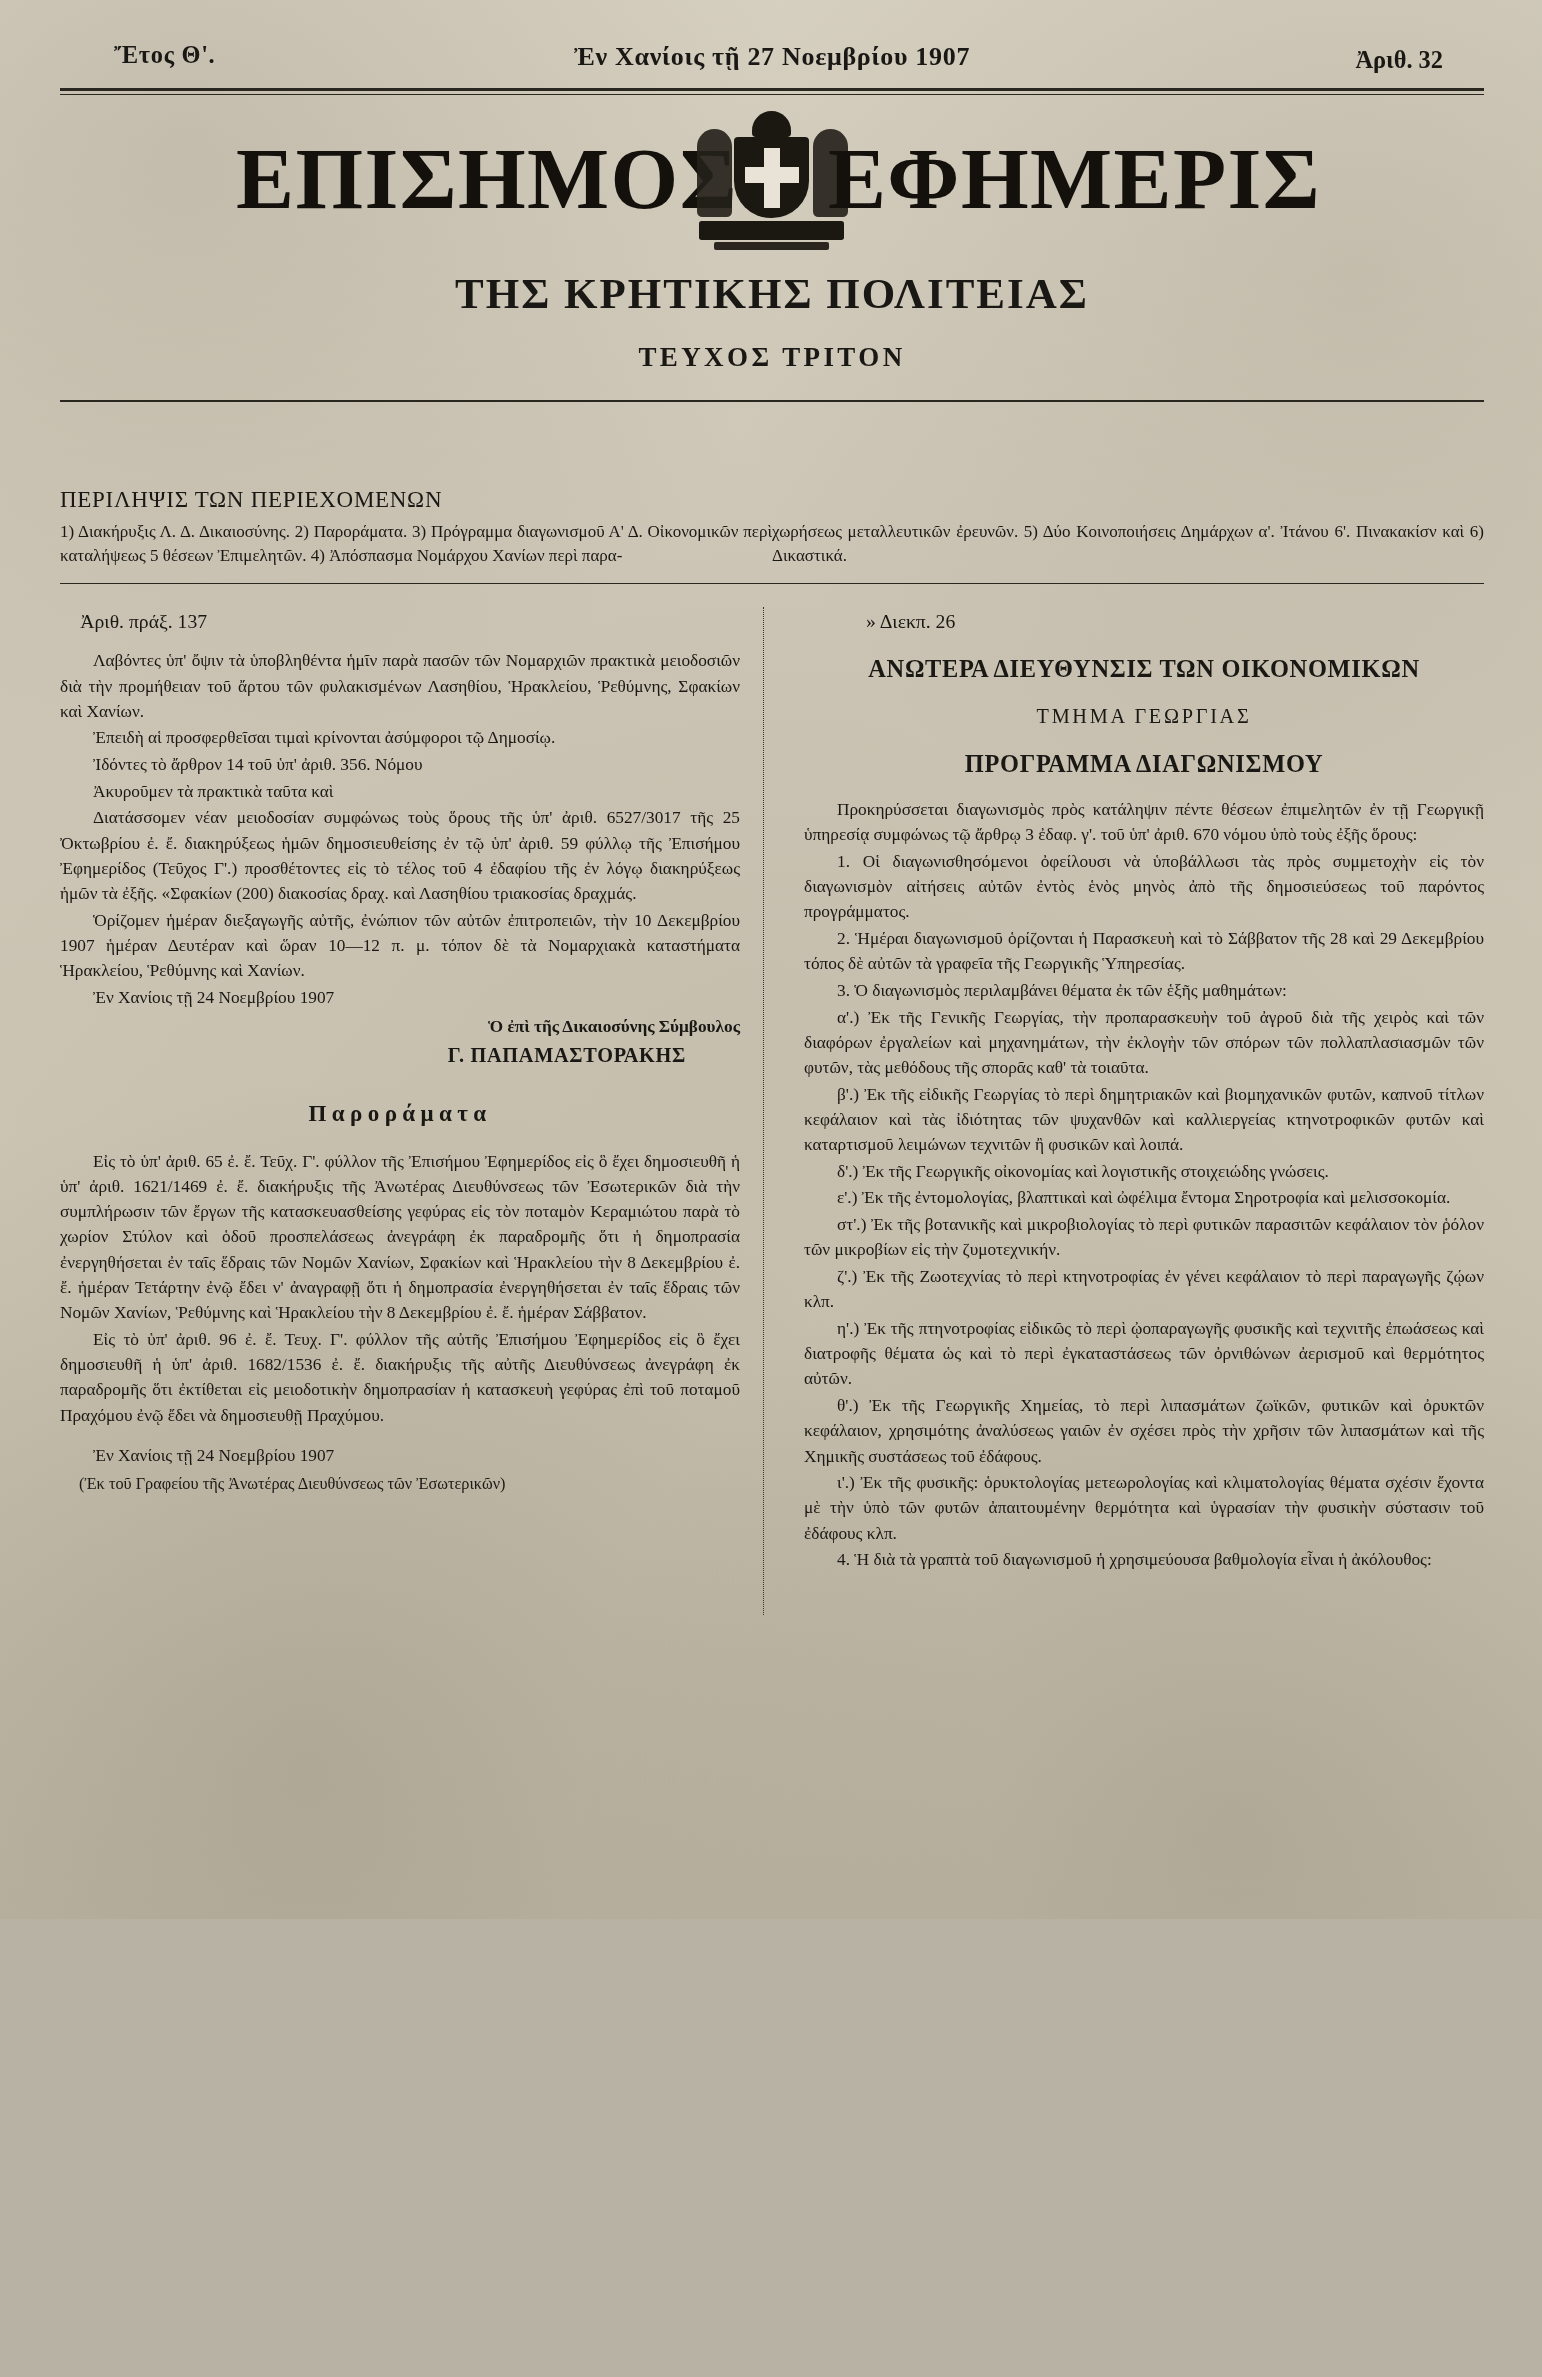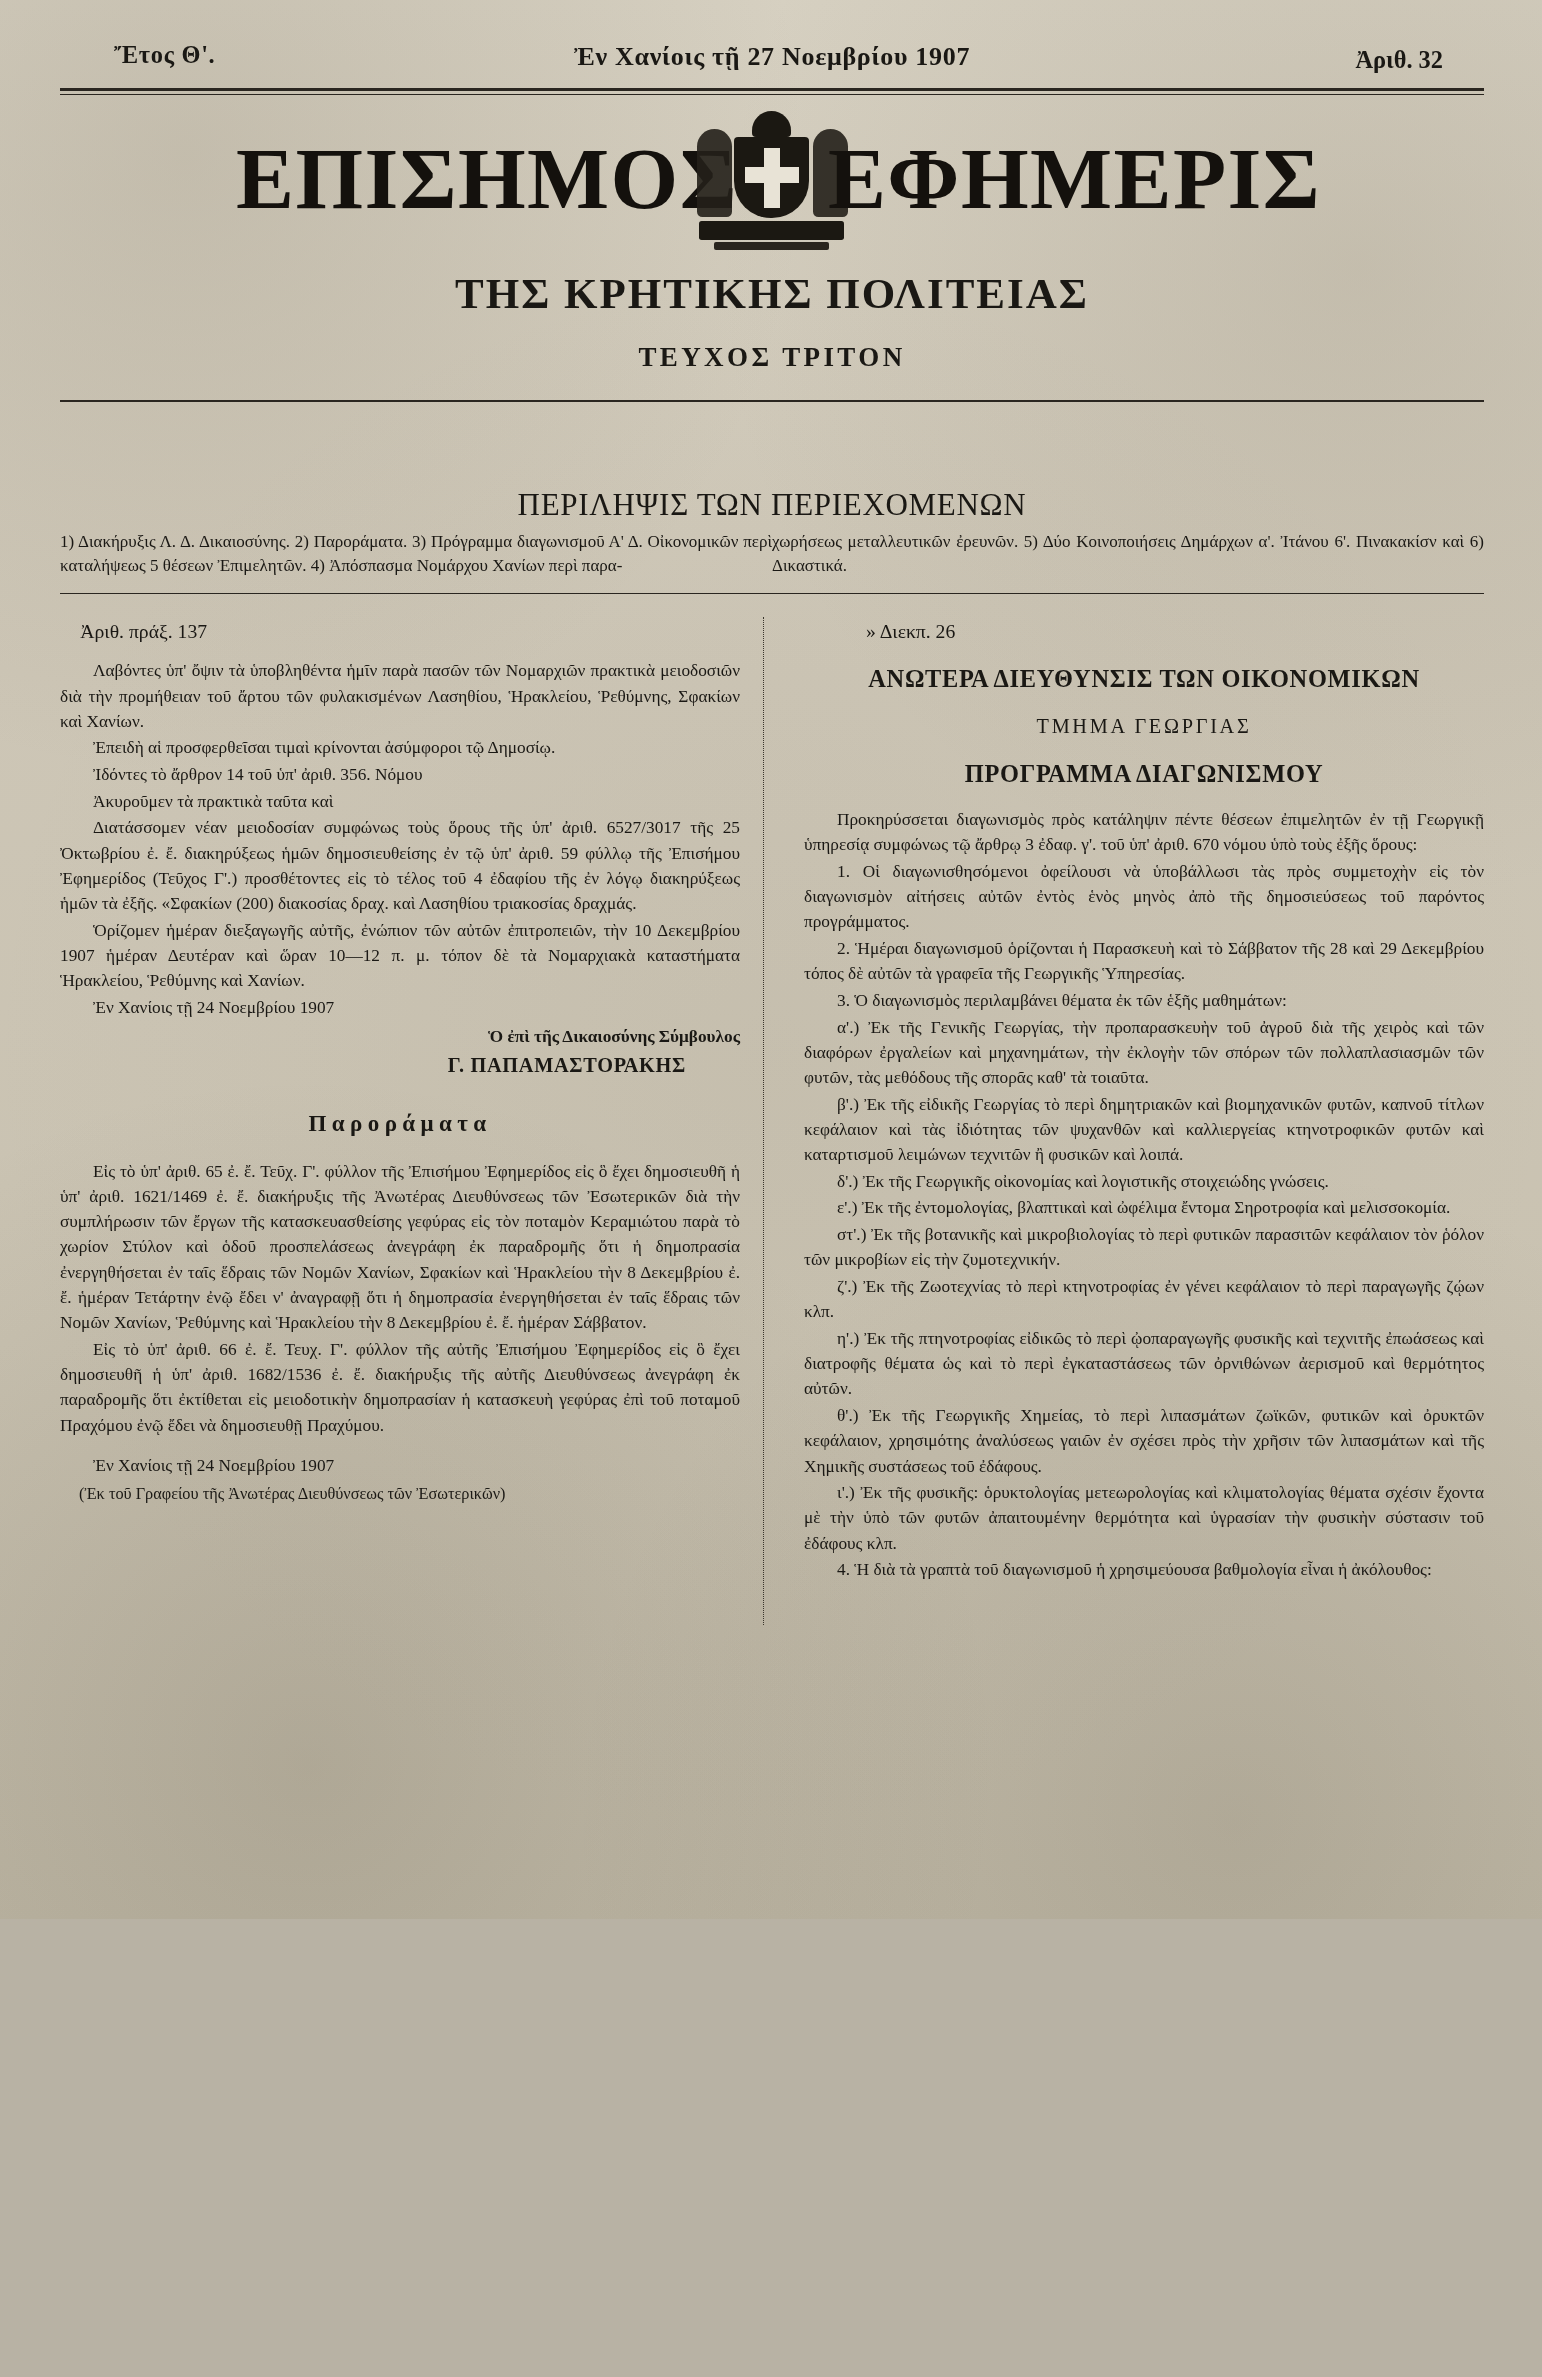--- a/index.html
+++ b/index.html
@@ -181,22 +181,22 @@
     margin-top: 24.4px;
   }
   .rule-thin {
     margin: 27px 0 0 0;
     border: 0;
     border-top: 2px solid #2a2620;
   }
 
   
   .contents-title {
-    text-align: center;
-    font-size: 31px;
+    text-align: left;
+    font-size: 23px;
     letter-spacing: 0.7px;
     margin: 12.2px 0 6.8px 0;
   }
   .contents-cols {
     display: flex;
     font-size: 17px;
     line-height: 1.42;
   }
   .contents-cols .c {
     flex: 1;
@@ -339,21 +339,21 @@
         <p class="body">Διατάσσομεν νέαν μειοδοσίαν συμφώνως τοὺς ὅρους τῆς ὑπ' ἀριθ. 6527/3017 τῆς 25 Ὀκτωβρίου ἐ. ἔ. διακηρύξεως ἡμῶν δημοσιευθείσης ἐν τῷ ὑπ' ἀριθ. 59 φύλλῳ τῆς Ἐπισήμου Ἐφημερίδος (Τεῦχος Γ'.) προσθέτοντες εἰς τὸ τέλος τοῦ 4 ἐδαφίου τῆς ἐν λόγῳ διακηρύξεως ἡμῶν τὰ ἐξῆς. «Σφακίων (200) διακοσίας δραχ. καὶ Λασηθίου τριακοσίας δραχμάς.</p>
         <p class="body">Ὁρίζομεν ἡμέραν διεξαγωγῆς αὐτῆς, ἐνώπιον τῶν αὐτῶν ἐπιτροπειῶν, τὴν 10 Δεκεμβρίου 1907 ἡμέραν Δευτέραν καὶ ὥραν 10—12 π. μ. τόπον δὲ τὰ Νομαρχιακὰ καταστήματα Ἡρακλείου, Ῥεθύμνης καὶ Χανίων.</p>
 
         <p class="body">Ἐν Χανίοις τῇ 24 Νοεμβρίου 1907</p>
         <p class="sig-right">Ὁ ἐπὶ τῆς Δικαιοσύνης Σύμβουλος</p>
         <p class="sig-name">Γ. ΠΑΠΑΜΑΣΤΟΡΑΚΗΣ</p>
 
         <div class="para-head">Παροράματα</div>
 
         <p class="body">Εἰς τὸ ὑπ' ἀριθ. 65 ἐ. ἔ. Τεῦχ. Γ'. φύλλον τῆς Ἐπισήμου Ἐφημερίδος εἰς ὃ ἔχει δημοσιευθῆ ἡ ὑπ' ἀριθ. 1621/1469 ἐ. ἔ. διακήρυξις τῆς Ἀνωτέρας Διευθύνσεως τῶν Ἐσωτερικῶν διὰ τὴν συμπλήρωσιν τῶν ἔργων τῆς κατασκευασθείσης γεφύρας εἰς τὸν ποταμὸν Κεραμιώτου παρὰ τὸ χωρίον Στύλον καὶ ὁδοῦ προσπελάσεως ἀνεγράφη ἐκ παραδρομῆς ὅτι ἡ δημοπρασία ἐνεργηθήσεται ἐν ταῖς ἕδραις τῶν Νομῶν Χανίων, Σφακίων καὶ Ἡρακλείου τὴν 8 Δεκεμβρίου ἐ. ἔ. ἡμέραν Τετάρτην ἐνῷ ἔδει ν' ἀναγραφῇ ὅτι ἡ δημοπρασία ἐνεργηθήσεται ἐν ταῖς ἕδραις τῶν Νομῶν Χανίων, Ῥεθύμνης καὶ Ἡρακλείου τὴν 8 Δεκεμβρίου ἐ. ἔ. ἡμέραν Σάββατον.</p>
-        <p class="body">Εἰς τὸ ὑπ' ἀριθ. 66 ἐ. ἔ. Τευχ. Γ'. φύλλον τῆς αὐτῆς Ἐπισήμου Ἐφημερίδος εἰς ὃ ἔχει δημοσιευθῆ ἡ ὑπ' ἀριθ. 1682/1536 ἐ. ἔ. διακήρυξις τῆς αὐτῆς Διευθύνσεως ἀνεγράφη ἐκ παραδρομῆς ὅτι ἐκτίθεται εἰς μειοδοτικὴν δημοπρασίαν ἡ κατασκευὴ γεφύρας ἐπὶ τοῦ ποταμοῦ Πραχόμου ἐνῷ ἔδει νὰ δημοσιευθῇ Πραχύμου.</p>
+        <p class="body">Εἰς τὸ ὑπ' ἀριθ. 96 ἐ. ἔ. Τευχ. Γ'. φύλλον τῆς αὐτῆς Ἐπισήμου Ἐφημερίδος εἰς ὃ ἔχει δημοσιευθῆ ἡ ὑπ' ἀριθ. 1682/1536 ἐ. ἔ. διακήρυξις τῆς αὐτῆς Διευθύνσεως ἀνεγράφη ἐκ παραδρομῆς ὅτι ἐκτίθεται εἰς μειοδοτικὴν δημοπρασίαν ἡ κατασκευὴ γεφύρας ἐπὶ τοῦ ποταμοῦ Πραχόμου ἐνῷ ἔδει νὰ δημοσιευθῇ Πραχύμου.</p>
 
         <p class="body" style="margin-top:15px">Ἐν Χανίοις τῇ 24 Νοεμβρίου 1907</p>
         <p class="body small-note" style="text-indent:19px;margin-top:4.1px">(Ἐκ τοῦ Γραφείου τῆς Ἀνωτέρας Διευθύνσεως τῶν Ἐσωτερικῶν)</p>
       </div>
 
       <div class="col right">
         <div class="doc-num2">»  Διεκπ.   26</div>
 
         <div class="head-center h-mid">ΑΝΩΤΕΡΑ ΔΙΕΥΘΥΝΣΙΣ ΤΩΝ ΟΙΚΟΝΟΜΙΚΩΝ</div>
         <div class="head-center h-small">ΤΜΗΜΑ ΓΕΩΡΓΙΑΣ</div>

